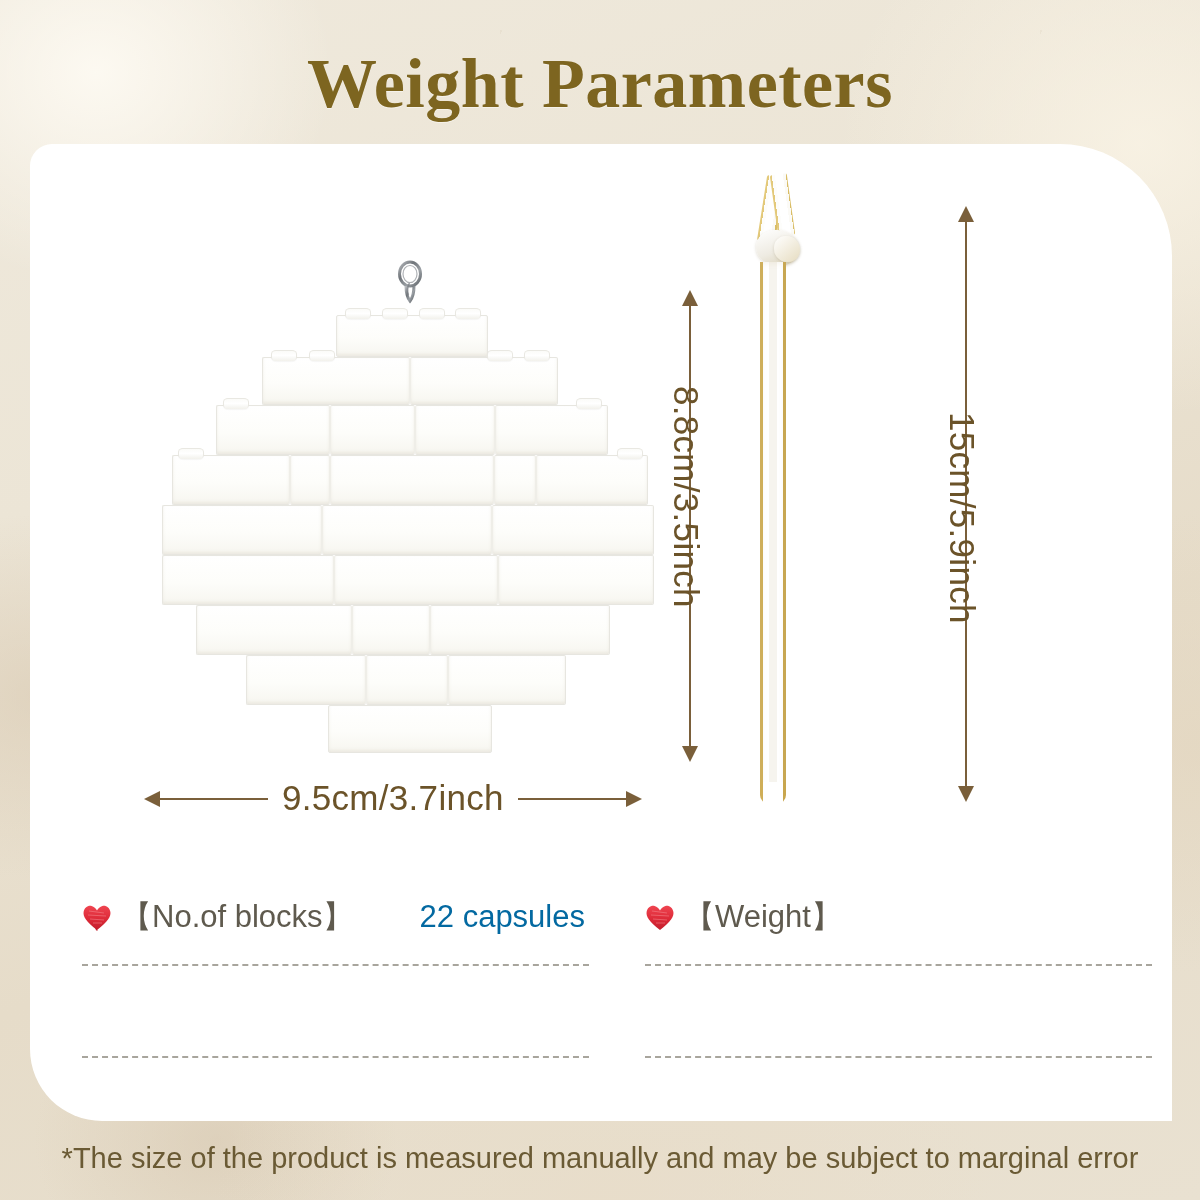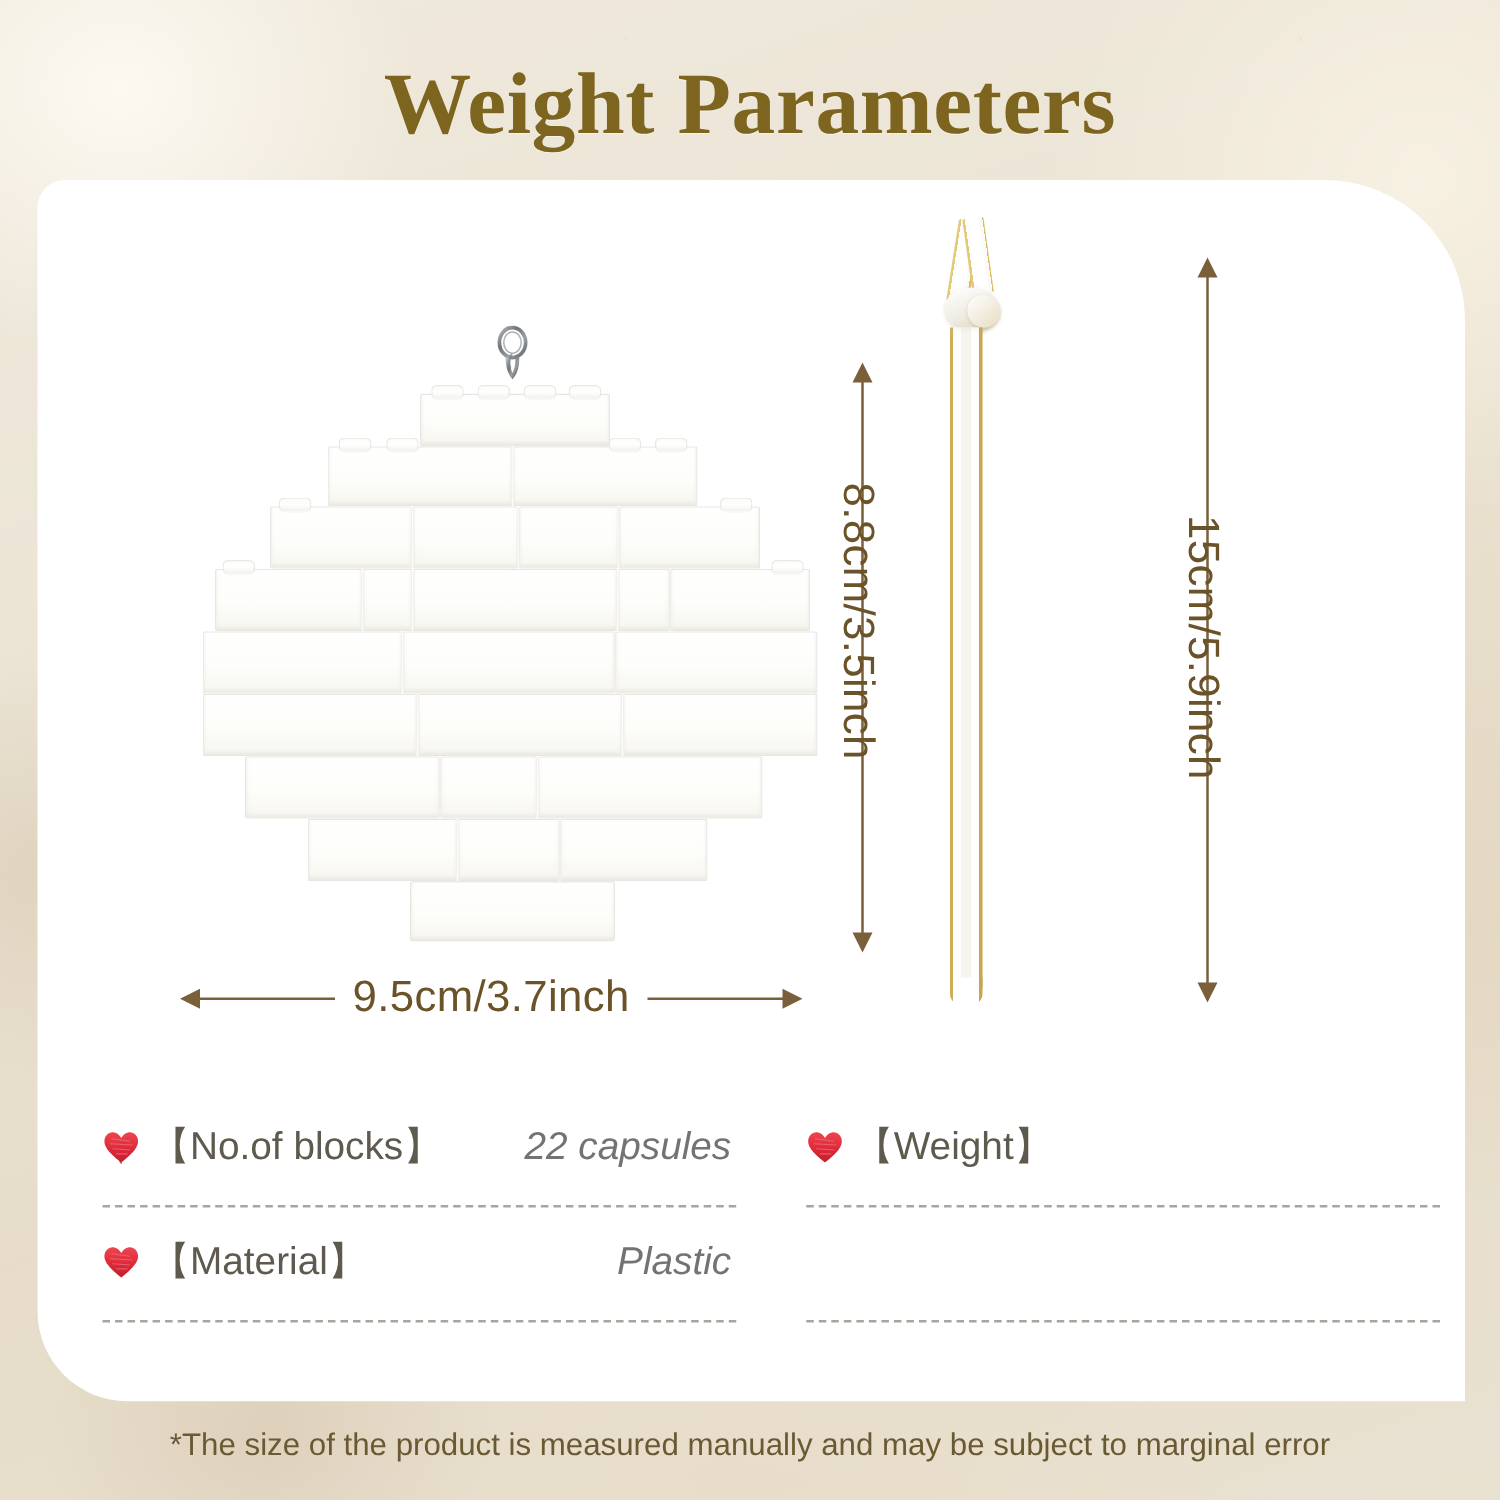--- a/index.html
+++ b/index.html
@@ -218,43 +218,42 @@
   }
   .heart-bullet svg { display: block; }
 
   .spec-key {
     color: #5f5a4e;
     font-size: 31px;
     white-space: nowrap;
   }
   .spec-val {
     margin-left: auto;
-    color: #737373;
+    color: #0369a1;
     font-size: 31px;
     white-space: nowrap;
     padding-right: 4px;
-    font-style: italic;
   }
   .spec-rule {
     position: absolute;
     left: 0; right: 0;
     bottom: 10px;
     border-top: 2px dashed #9a968c;
     opacity: .85;
   }
 
   
   #disclaimer {
     position: absolute;
     left: 0;
     top: 1142px;
     width: 1200px;
     text-align: center;
     color: #6a5a34;
-    font-size: 25px;
+    font-size: 29px;
     z-index: 5;
   }
 </style>
 </head>
 <body>
 
 <div id="bg"></div>
 
 <div id="title">Weight Parameters</div>
 
@@ -407,30 +406,20 @@
               <path d="M14 24 q1 3 .6 2.6" stroke="#c21f2d" stroke-width="1.4" fill="none"></path>
             </svg>
           </span>
           <span class="spec-key">【No.of blocks】</span>
           <span class="spec-val">22 capsules</span>
         </div>
         <div class="spec-rule"></div>
       </div>
 
       <div class="spec-row">
-        <div class="spec-inner">
-          <span class="heart-bullet">
-            <svg width="30" height="27" viewBox="0 0 30 27">
-              <path d="M15 26 C4 17.5 1 12.5 1.6 8 C2.2 3.4 6.2 1 9.6 1.9 C12 2.5 13.9 4.3 15 6.4 C16.1 4.3 18 2.5 20.4 1.9 C23.8 1 27.8 3.4 28.4 8 C29 12.5 26 17.5 15 26 Z" fill="url(#hg1)"></path>
-              <path d="M7 7 L22 9 M6 11 L24 12 M8 15 L22 16 M11 19 L20 19" stroke="#f4868e" stroke-width="1" opacity=".55"></path>
-            </svg>
-          </span>
-          <span class="spec-key">【Material】</span>
-          <span class="spec-val">Plastic</span>
-        </div>
         <div class="spec-rule"></div>
       </div>
     </div>
 
     <div class="spec-col">
 
       <div class="spec-row">
         <div class="spec-inner">
           <span class="heart-bullet">
             <svg width="30" height="27" viewBox="0 0 30 27">

